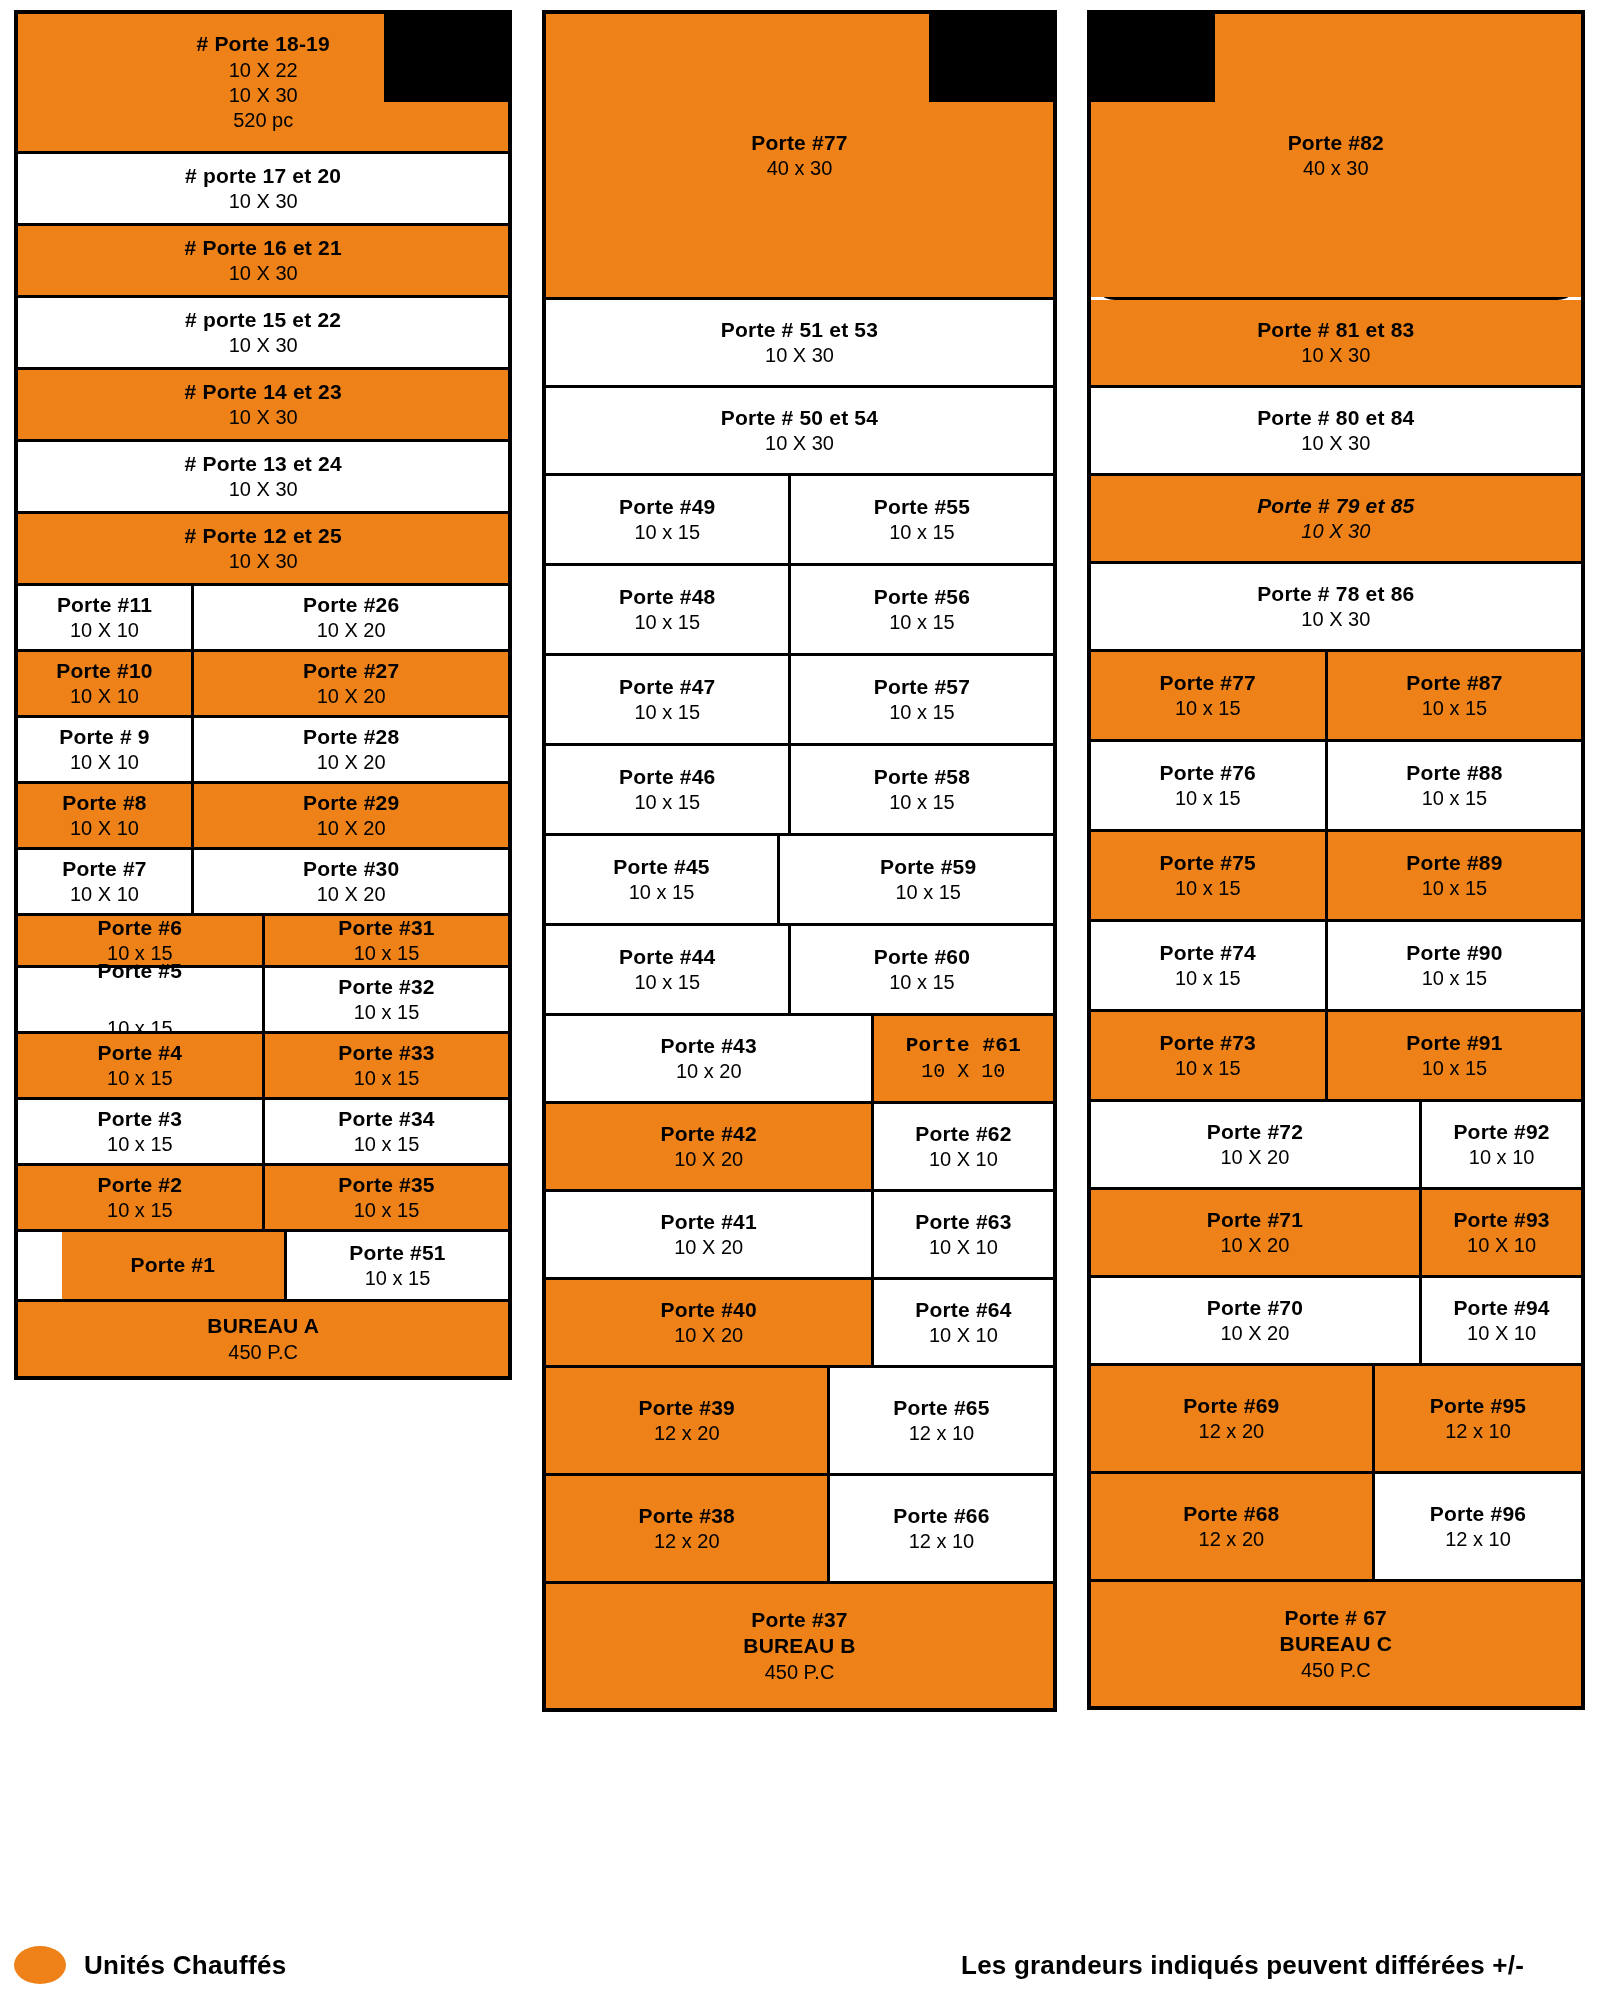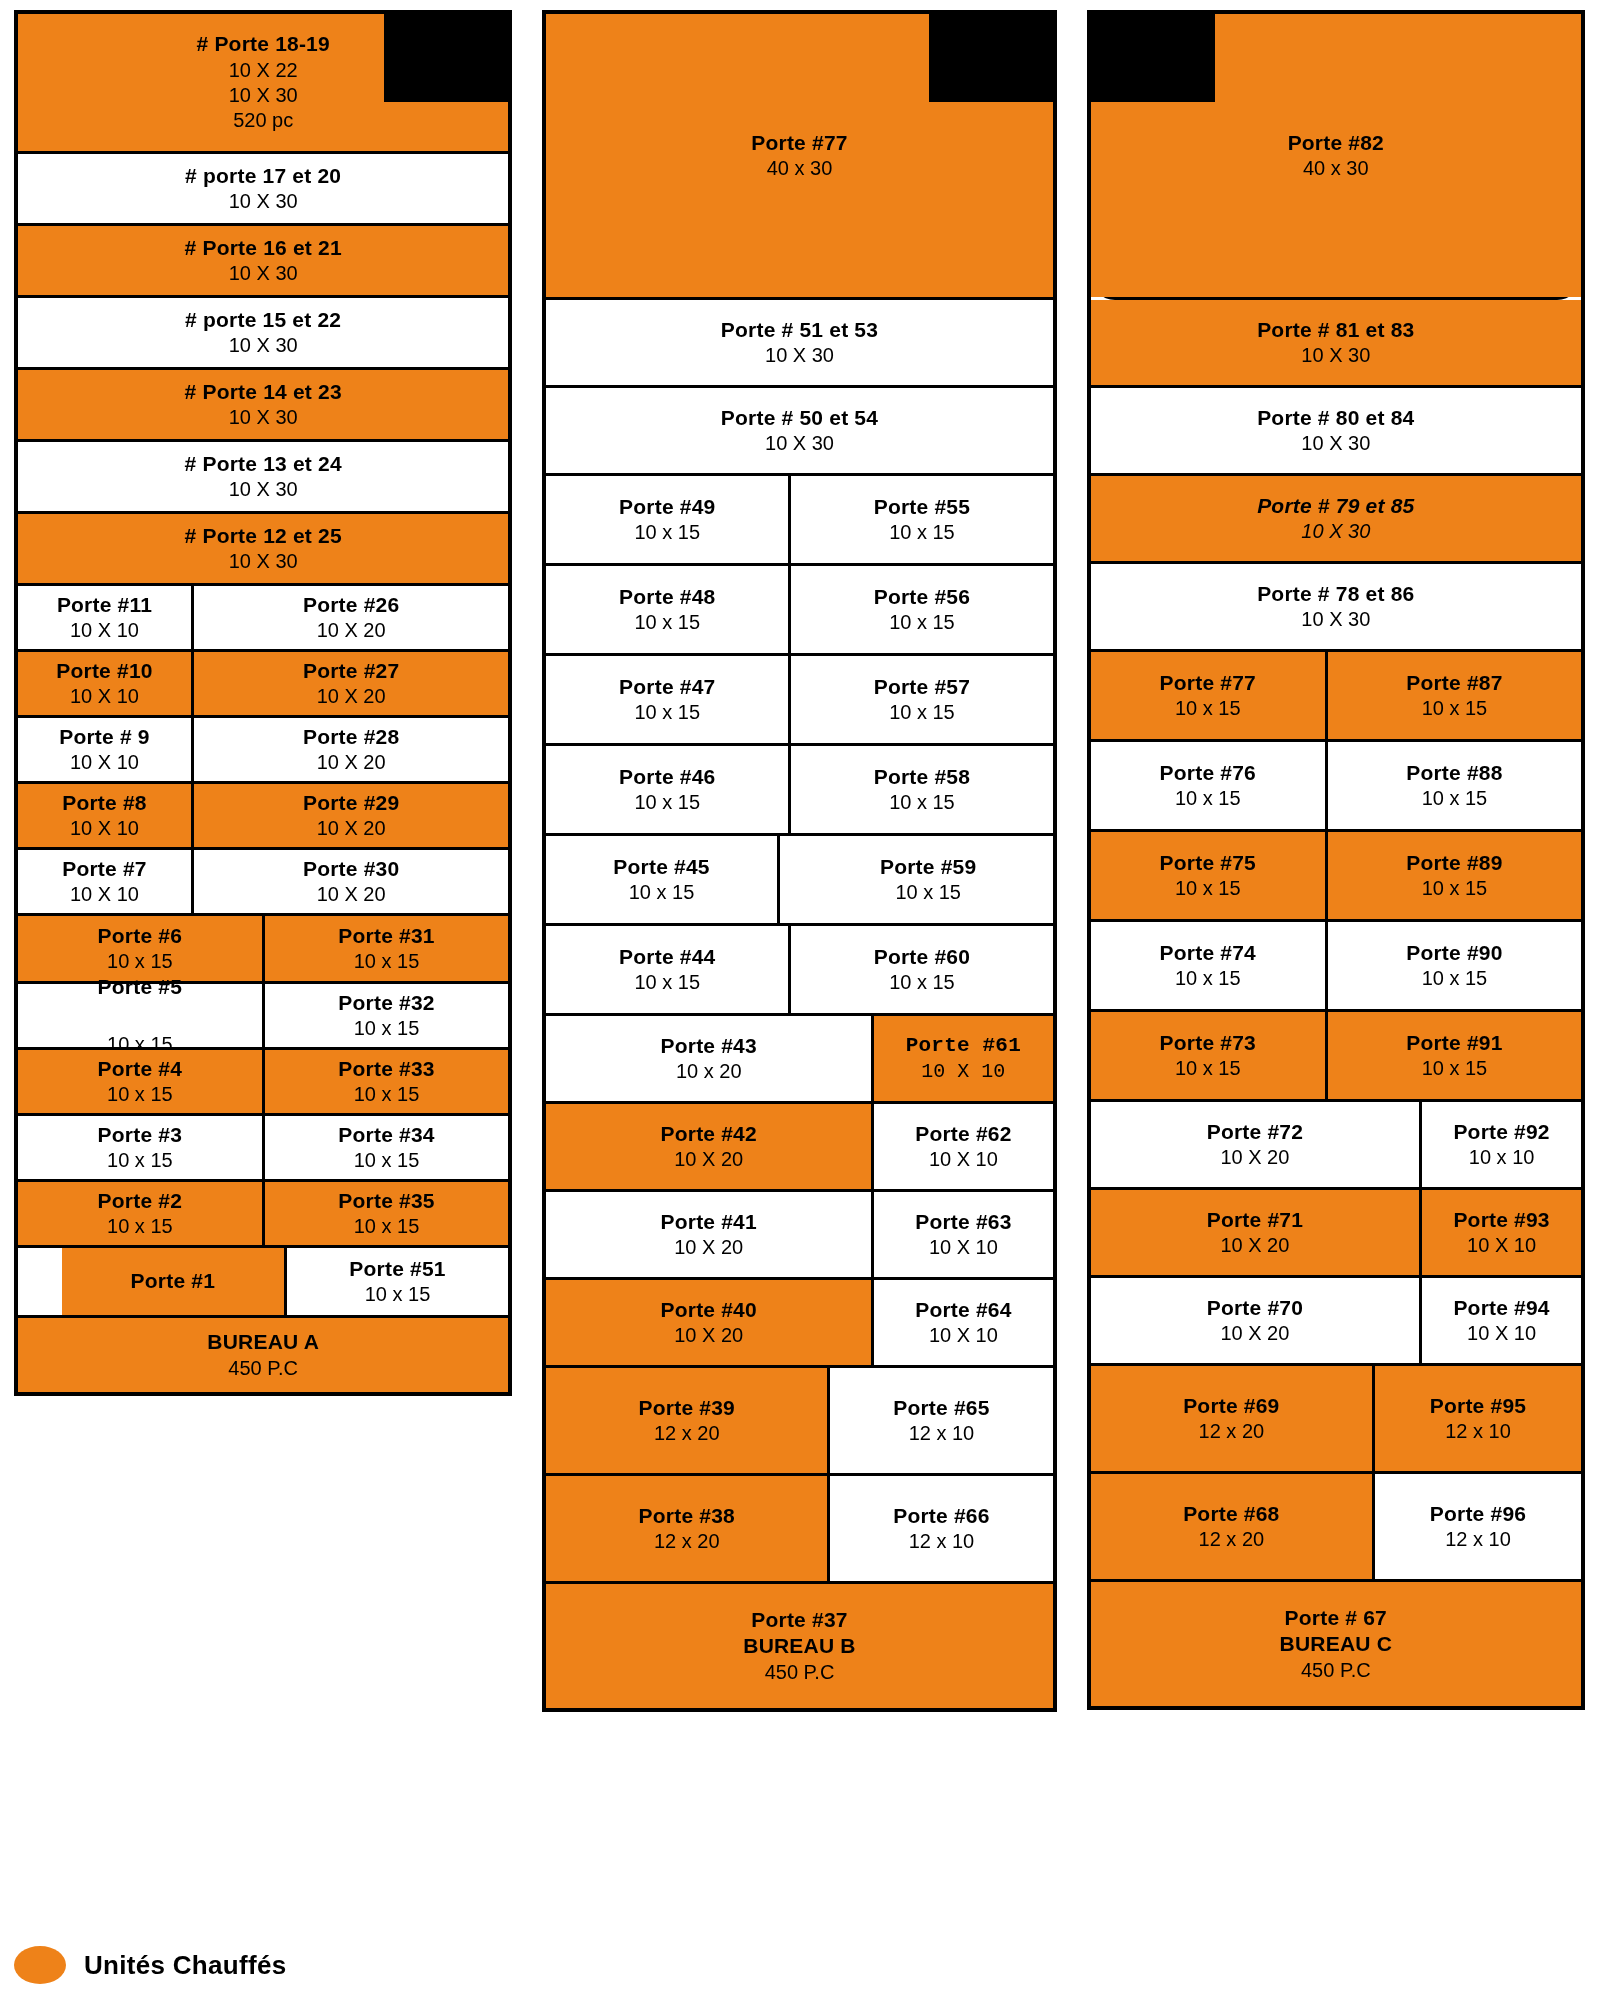--- a/index.html
+++ b/index.html
@@ -204,21 +204,21 @@
           <div class="row" style="height: 66px;">
             <div class="cell white" style="flex: 35 1 0%;">
               <div class="lbl">Porte #7</div>
               <div class="dim">10 X 10</div>
             </div>
             <div class="cell white" style="flex: 65 1 0%;">
               <div class="lbl">Porte #30</div>
               <div class="dim">10 X 20</div>
             </div>
           </div>
-          <div class="row" style="height: 68px;">
+          <div class="row" style="height: 52px;">
             <div class="cell orange" style="flex: 50 1 0%;">
               <div class="lbl">Porte #6</div>
               <div class="dim">10 x 15</div>
             </div>
             <div class="cell orange" style="flex: 50 1 0%;">
               <div class="lbl">Porte #31</div>
               <div class="dim">10 x 15</div>
             </div>
           </div>
           <div class="row" style="height: 66px;">
@@ -568,14 +568,15 @@
               <div class="dim">450 P.C</div>
             </div>
           </div>
         </div>
     </div>
   </div>
 
   <div class="legend">
     <div class="legend-dot"></div>
     <div class="legend-text">Unités Chauffés</div>
+    <div class="legend-note">Les grandeurs indiqués peuvent différées +/-</div>
   </div>
 </div>
 
 </body></html>

